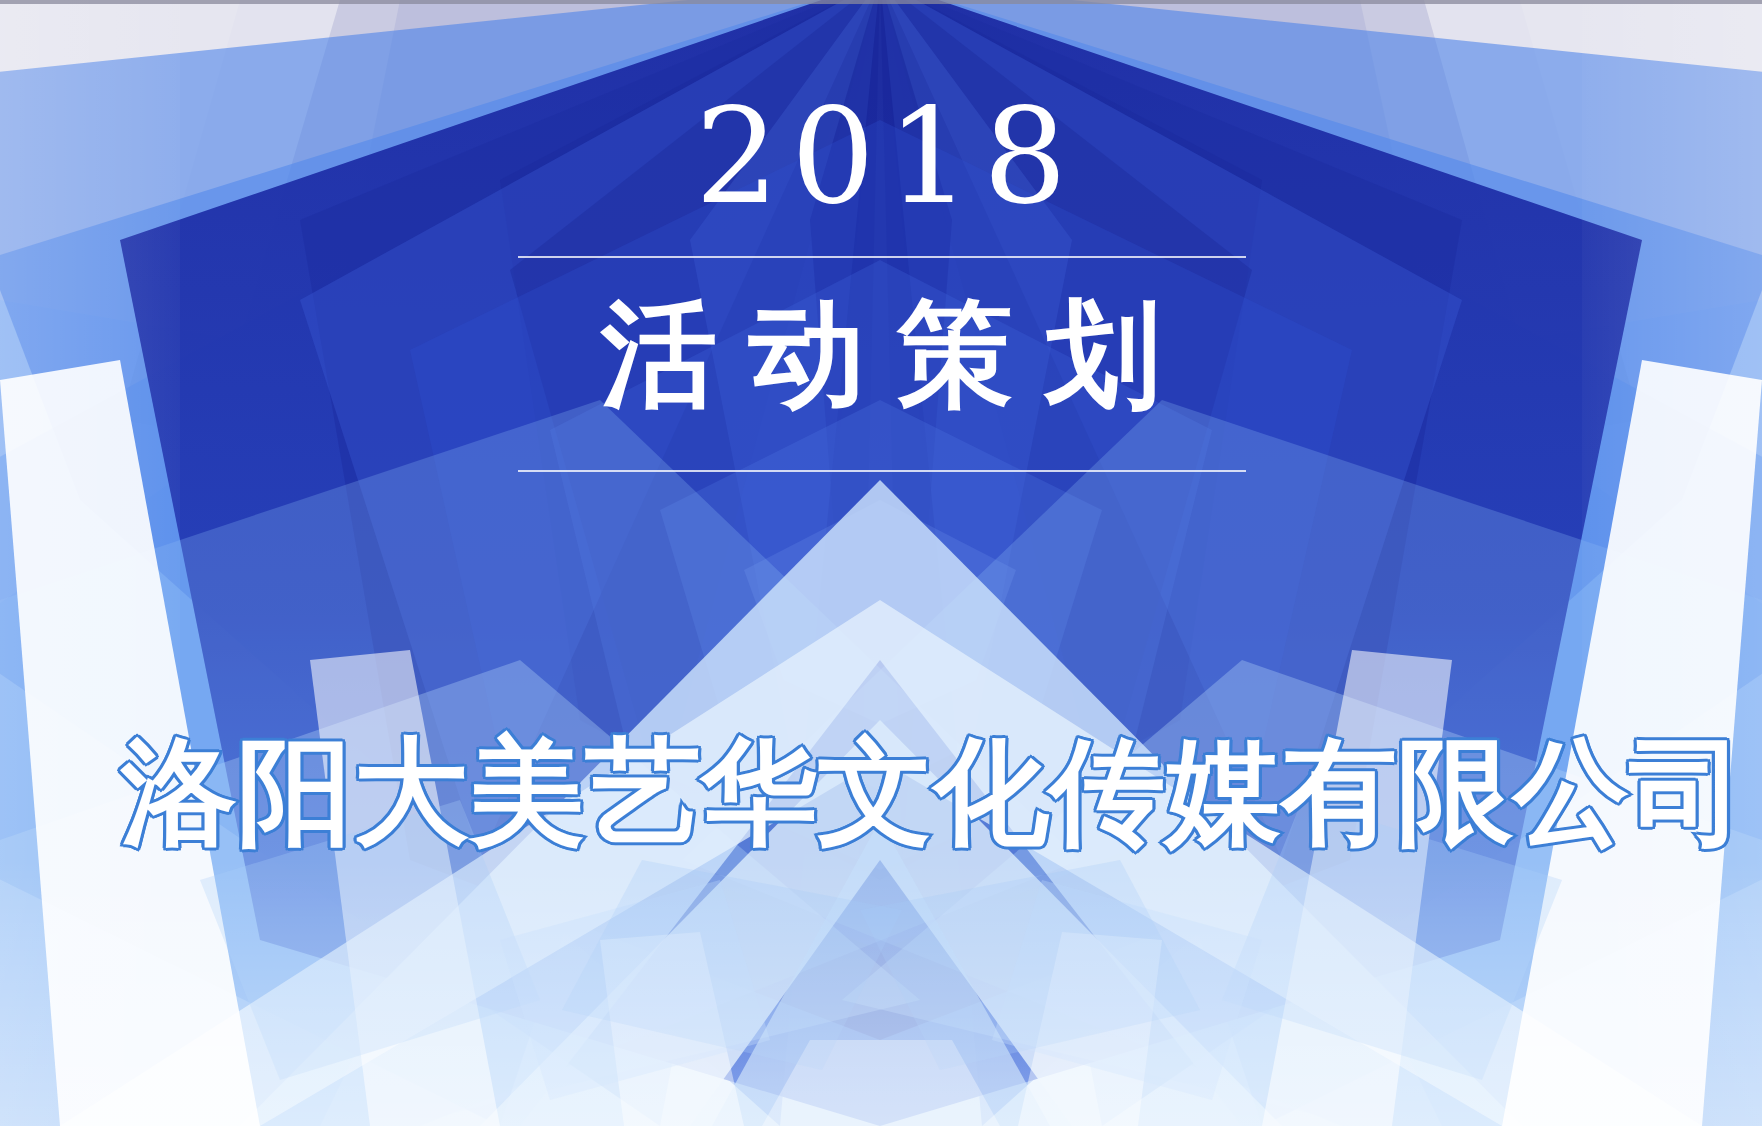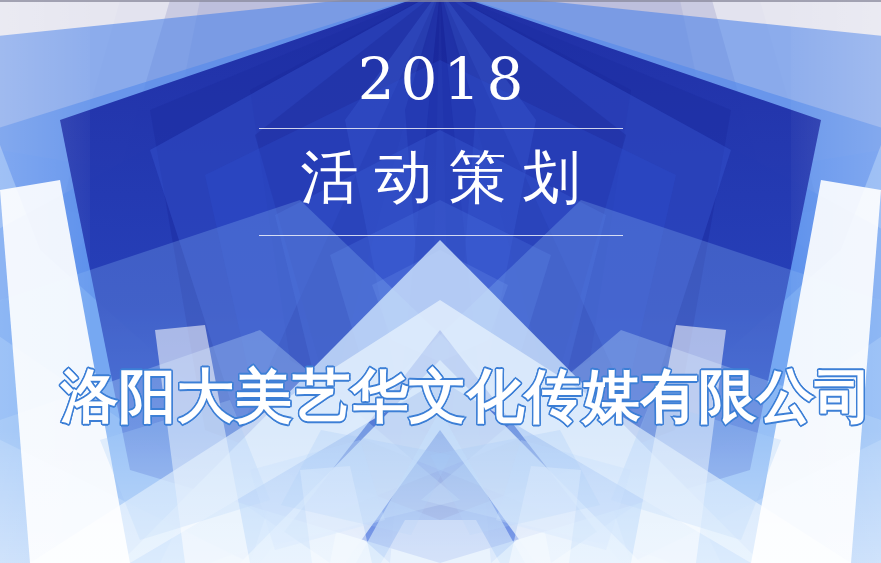--- a/index.html
+++ b/index.html
@@ -35,40 +35,40 @@
   #title-block {
     position: absolute;
     left: 0;
     top: 46px;
     width: 881px;
     z-index: 10;
     text-align: center;
   }
   #year {
     font-family: "DejaVu Serif", serif;
-    font-size: 58px;
+    font-size: 66px;
     line-height: 66px;
     font-weight: 400;
     color: #ffffff;
     letter-spacing: 6px;
     text-indent: 6px;
   }
   .rule {
     width: 364px;
     height: 1px;
     margin: 0 auto;
     background: rgba(255,255,255,.78);
   }
   #rule-top { margin-top: 16px; }
   #rule-bottom { margin-top: 16px; }
   #subtitle {
     font-family: "DejaVu Sans", sans-serif;
     font-size: 58px;
     line-height: 84px;
-    font-weight: 400;
+    font-weight: 700;
     color: #ffffff;
     letter-spacing: 16px;
     text-indent: 16px;
     padding-top: 6px;
   }
   
   #company {
     position: absolute;
     left: 0;
     top: 358px;

